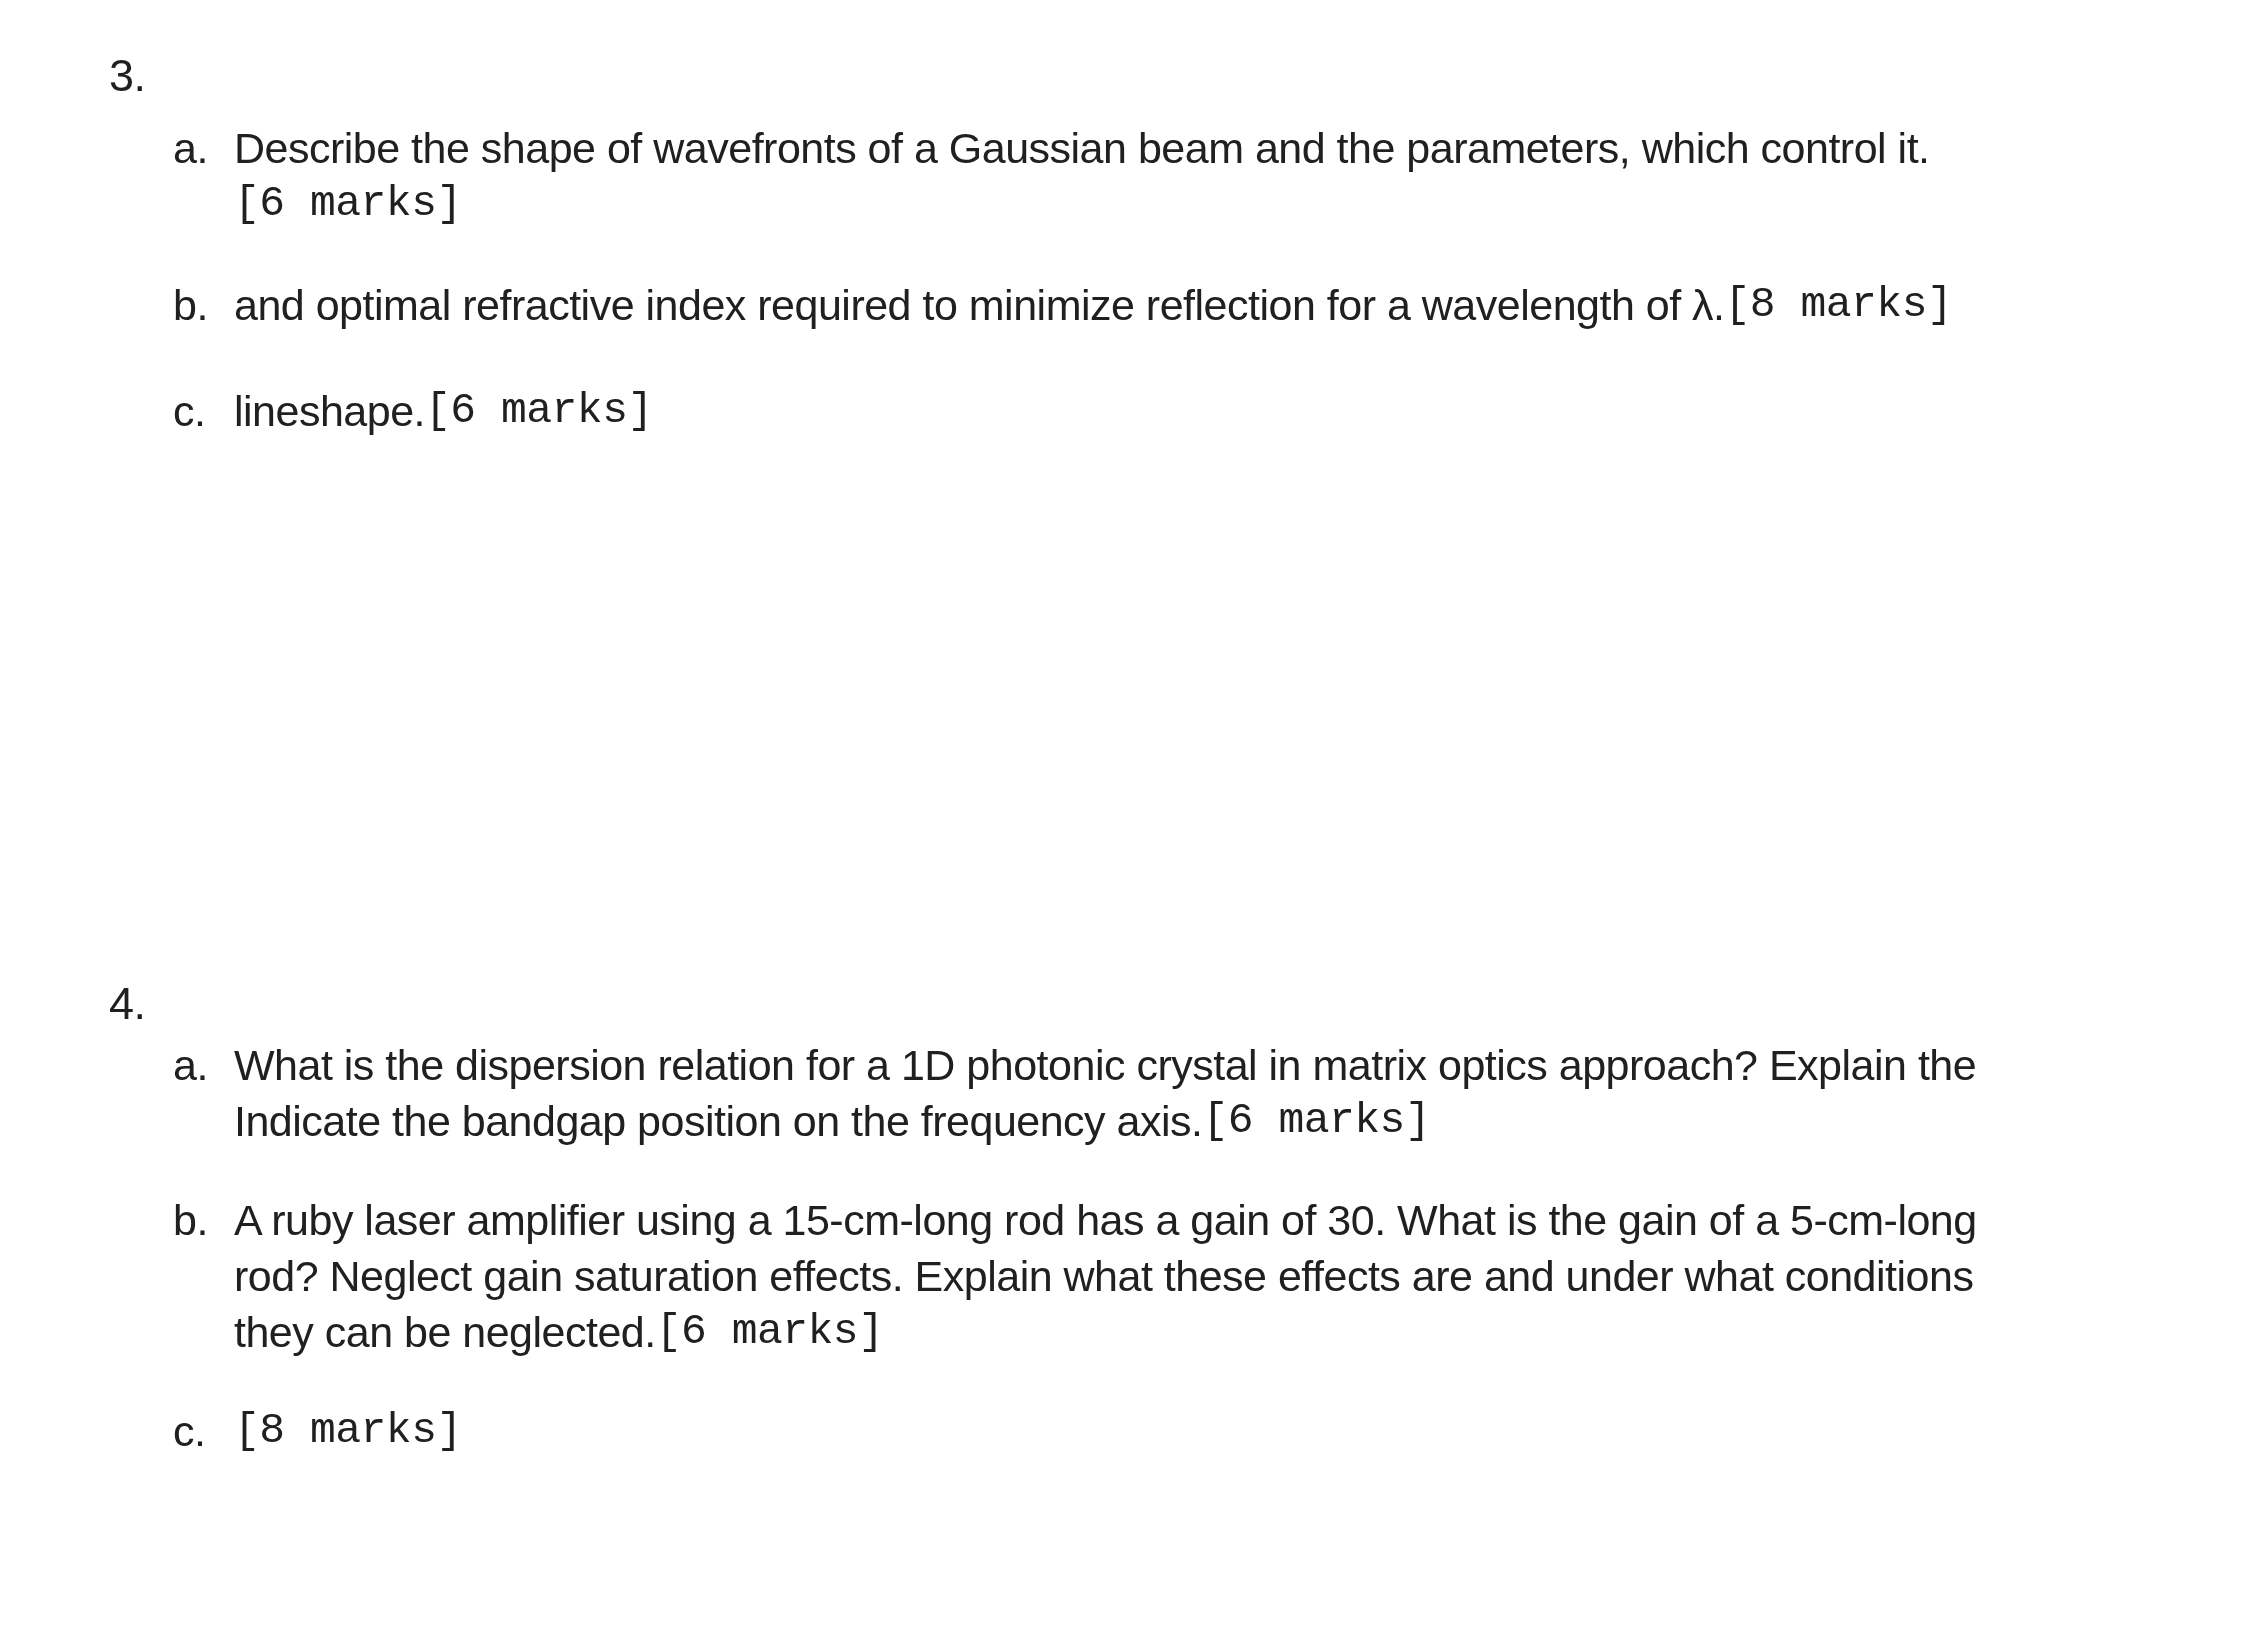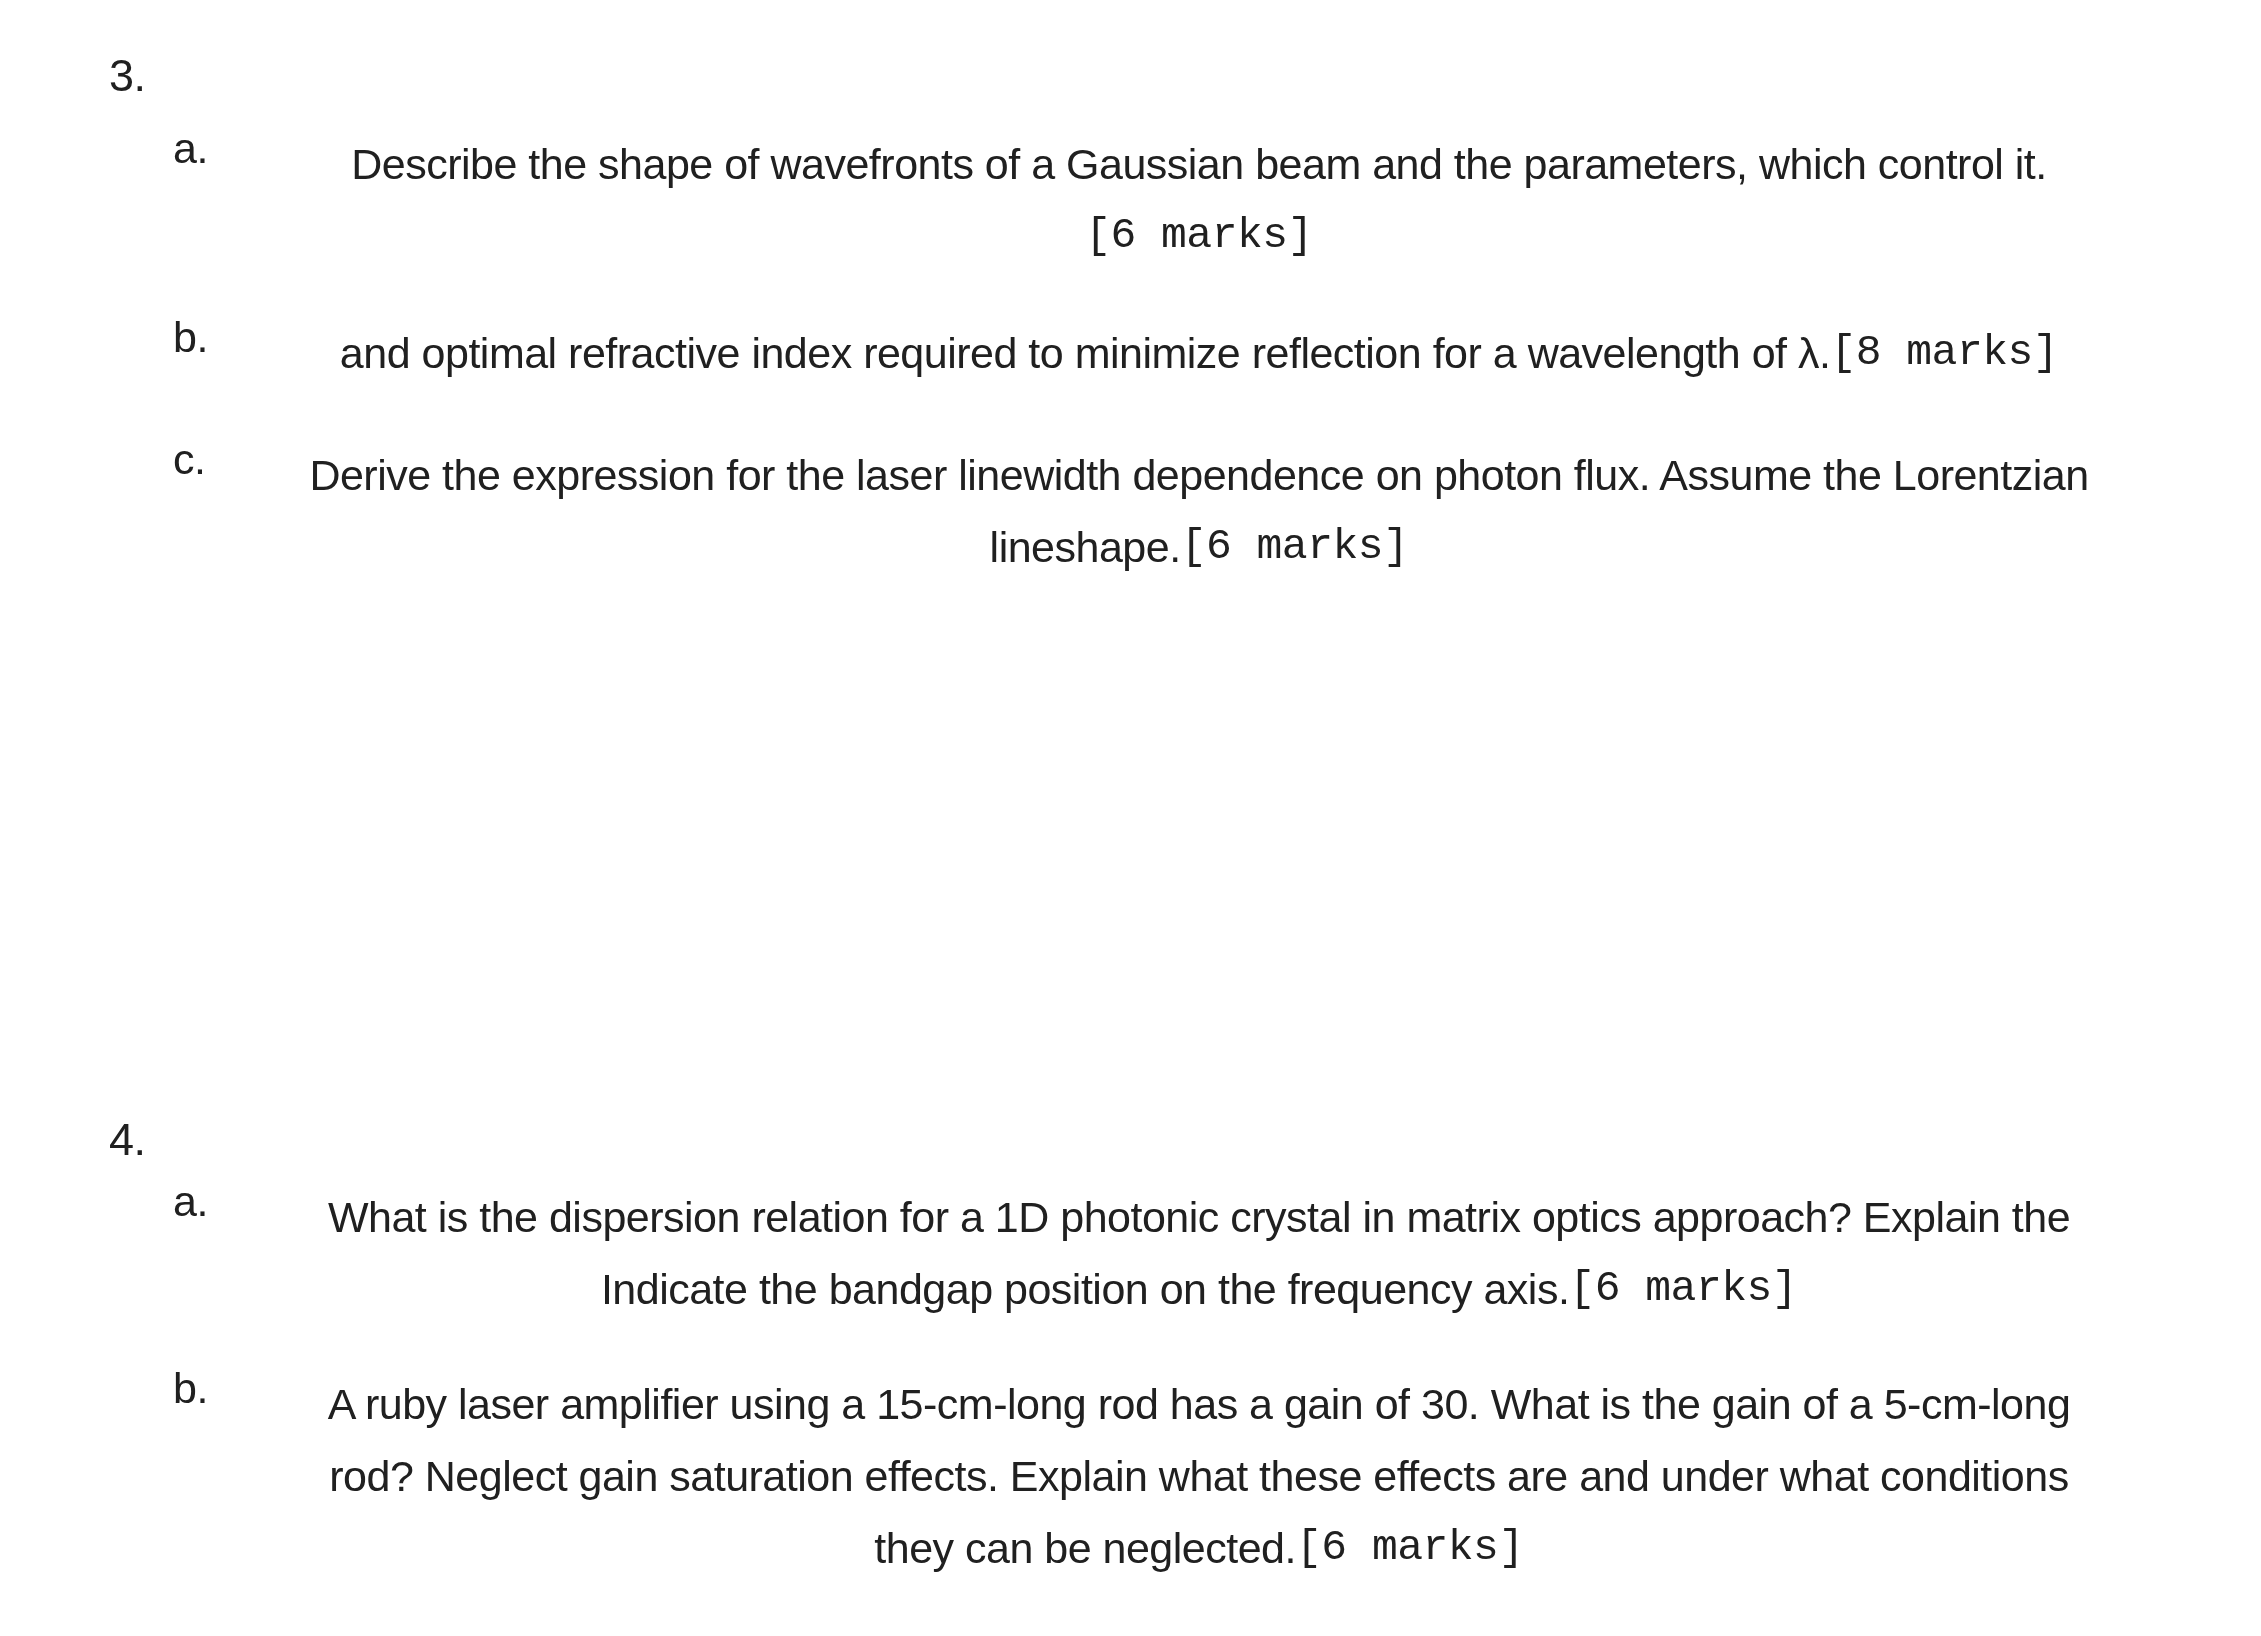--- a/index.html
+++ b/index.html
@@ -23,24 +23,23 @@
   .parts { margin-left: 64px; }
   .part { display: flex; }
   .part-label {
     width: 61px;
     flex-shrink: 0;
     line-height: 56px;
   }
   .part-body { flex: 1; }
   .tline {
     display: flex;
-    justify-content: center;
+    justify-content: flex-start;
     line-height: 56px;
     white-space: nowrap;
-    margin-top: 16px;
   }
   .lt { text-align: left; }
   .rt { text-align: right; font-family: Liberation Mono, monospace; }
   
   .q3-a { margin-top: 16px; }
   .q3-b { margin-top: 45px; }
   .q3-c { margin-top: 50px; }
   .q4 { margin-top: 537px; }
   .q4-a { margin-top: 5.3px; }
   .q4-b { margin-top: 43px; }
@@ -76,24 +75,20 @@
           <div class="tline">
             <span class="lt">and optimal refractive index required to minimize reflection for a wavelength of λ.</span>
             <span class="rt">[8 marks]</span>
           </div>
         </div>
       </div>
 
       <div class="part q3-c">
         <div class="part-label">c.</div>
         <div class="part-body">
-          <div class="tline">
-            <span class="lt">Derive the expression for the laser linewidth dependence on photon flux. Assume the Lorentzian</span>
-            <span class="rt"></span>
-          </div>
           <div class="tline">
             <span class="lt">lineshape.</span>
             <span class="rt">[6 marks]</span>
           </div>
         </div>
       </div>
 
     </div>
   </div>
 

